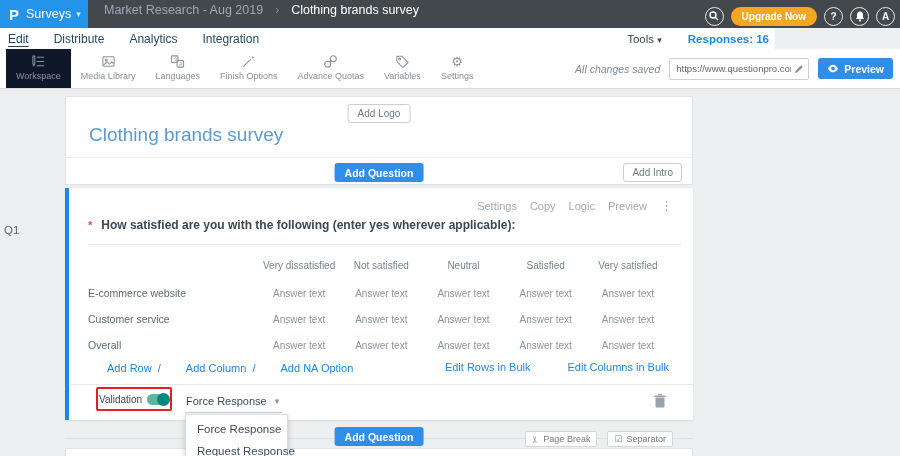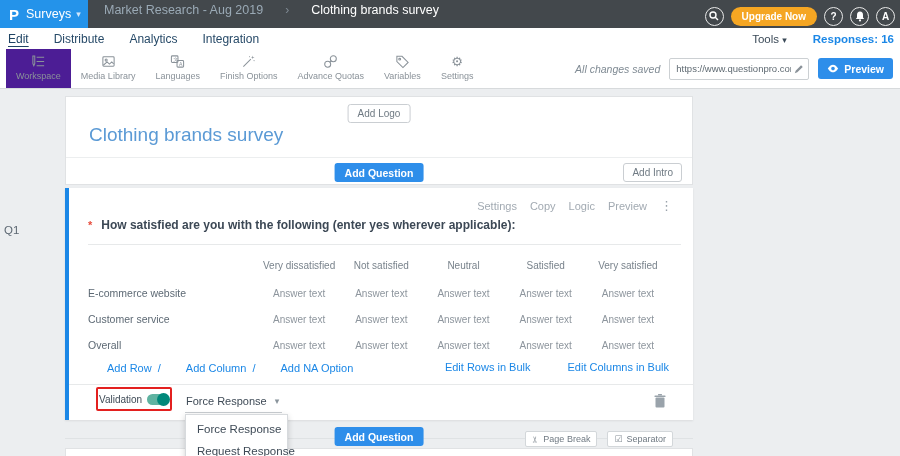--- a/index.html
+++ b/index.html
@@ -6,43 +6,43 @@
   html,body { background:#d8dadc; }
   body { font-family:"Liberation Sans","DejaVu Sans",sans-serif; }
   #app { position:relative; width:900px; height:456px; background:#eceef0; overflow:hidden; }
 
   
   #topbar { position:absolute; left:0; top:0; width:900px; height:28px; background:#43484c; z-index:10; }
   .logo-block { position:absolute; left:0; top:0; width:88px; height:28px; background:#2493ea; display:flex; align-items:center; padding-left:9px; gap:7px; cursor:pointer; }
   .logo-p { color:#fff; font-weight:bold; font-size:15px; line-height:1; }
   .logo-label { color:#fff; font-size:12.5px; }
   .logo-caret { color:#cfe6fb; font-size:9px; margin-left:-2px; }
-  .breadcrumb { position:absolute; left:104px; top:0; height:20px; display:flex; align-items:center; gap:22px; font-size:12.5px; }
+  .breadcrumb { position:absolute; left:104px; top:0; height:20px; display:flex; align-items:center; gap:12px; font-size:12.5px; }
   .crumb-folder { color:#9aa9b5; cursor:pointer; }
   .crumb-sep { color:#7f8a93; font-size:12px; }
   .crumb-current { color:#ffffff; }
   .topbar-right { position:absolute; right:5px; top:0; height:32px; display:flex; align-items:center; gap:7px; }
   .circle-btn { width:19px; height:19px; border-radius:50%; border:1.5px solid #e8e8e8; color:#fff; display:flex; align-items:center; justify-content:center; font-size:10px; font-weight:bold; cursor:pointer; background:transparent; }
   .pill-btn { height:19px; border-radius:10px; background:#f5a623; color:#fff; font-size:10px; font-weight:bold; display:flex; align-items:center; padding:0 11px; cursor:pointer; }
 
   
-  #subnav { position:absolute; left:0; top:28px; width:900px; height:21px; background:#fff; z-index:9; }
+  #subnav { position:absolute; left:0; top:28px; width:775px; height:21px; background:#fff; z-index:9; }
   .subnav-items { position:absolute; left:8px; top:0; height:21px; display:flex; align-items:center; }
   .subnav-item { font-size:12px; color:#274a68; margin-right:25px; cursor:pointer; }
   .subnav-item.active { text-decoration:underline; text-underline-offset:3px; color:#1f4464; }
   .subnav-right { position:absolute; right:6px; top:0; height:21px; display:flex; align-items:center; gap:26px; }
   .tools-label { font-size:11.5px; color:#3b4a58; cursor:pointer; }
   .tools-label .caret { font-size:9px; color:#3b4a58; }
   .responses-label { font-size:11.5px; color:#1b87e6; cursor:pointer;font-weight:bold; }
 
   
   #toolbar { position:absolute; left:0; top:49px; width:900px; height:40px; background:#fff; border-bottom:1px solid #d7dadc; z-index:8; }
   .toolbar-items { position:absolute; left:6px; top:0; height:39px; display:flex; }
   .tb-item { height:39px; padding:4px 10px 0; display:flex; flex-direction:column; align-items:center; gap:2px; cursor:pointer; }
-  .tb-item.active { background:#4c1d95; }
+  .tb-item.active { background:#0f172a; }
   .tb-icon { width:16px; height:16px; color:#8a9299; display:flex; align-items:center; justify-content:center; }
   .tb-icon svg { width:15px; height:15px; stroke:#8a9299; fill:none; stroke-width:1.1; }
   .tb-icon .glyph { font-size:13px; color:#8a9299; line-height:1; }
   .tb-label { font-size:9px; color:#8a9299; white-space:nowrap; }
   .toolbar-right { position:absolute; right:7px; top:0; height:39px; display:flex; align-items:center; gap:9px; }
   .saved-status { font-style:italic; font-size:10.5px; color:#7f8a93; }
   .url-box { width:140px; height:22px; border:1px solid #ccd0d3; background:#fff; border-radius:2px; display:flex; align-items:center; padding:0 4px 0 6px; gap:3px; }
   .url-text { flex:1; font-size:9.5px; color:#5f6a72; white-space:nowrap; overflow:hidden; }
   .pencil-icon svg { width:10px; height:10px; fill:#8a9299; }
   .preview-btn { height:21px; background:#2e8eea; border-radius:3px; color:#fff; font-size:10.5px; font-weight:bold; display:flex; align-items:center; gap:5px; padding:0 9px; cursor:pointer; }

